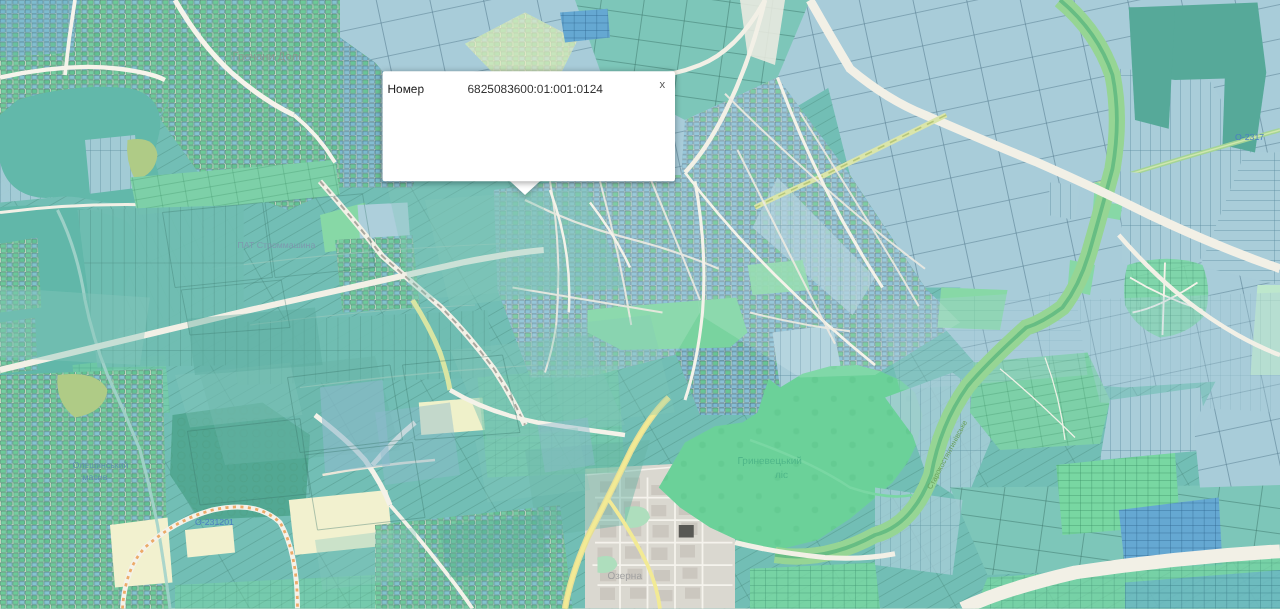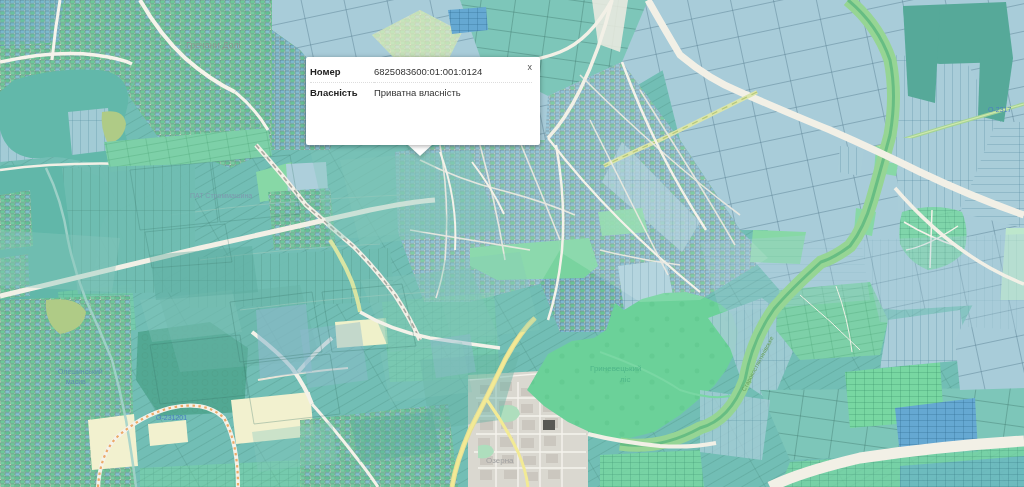--- a/index.html
+++ b/index.html
@@ -2,21 +2,21 @@
 <html><head>
 <meta charset="utf-8">
 <style>
 html,body{margin:0;padding:0}
 body{width:1024px;height:487px;overflow:hidden;font-family:"Liberation Sans",sans-serif;position:relative;background:#f0ece2}
 #map{position:absolute;left:0;top:0}
 .popup{position:absolute;left:306px;top:57px;width:234px;height:88px;background:#fff;border-radius:2px;box-shadow:0 1px 5px rgba(0,0,0,.35);font-size:9.5px;line-height:14px;color:#333;z-index:10}
 .popup table{border-collapse:collapse;margin:5px 0 0 4px;width:222px}
 .popup td{padding:3px 0 3px 0;vertical-align:top;border-bottom:1px dotted #ddd}
 .popup tr:last-child td{border-bottom:none}
-.popup td.lab{font-weight:bold;width:64px;color:#222}
+.popup td.lab{font-weight:normal;width:64px;color:#222}
 .popup .close{position:absolute;right:8px;top:3px;color:#555;font-size:9px;cursor:default}
 .tail{position:absolute;left:407px;top:144px;width:0;height:0;border-left:13px solid transparent;border-right:13px solid transparent;border-top:12px solid #fff;z-index:9;filter:drop-shadow(0 2px 2px rgba(0,0,0,.2))}
 </style>
 </head>
 <body>
 
 <svg id="map" width="1024" height="487" viewBox="0 0 1024 487">
 <defs>
 <pattern id="pVil" width="10" height="7.5" patternUnits="userSpaceOnUse">
   <rect width="10" height="7.5" fill="#e7e4d6"></rect>
@@ -440,19 +440,15 @@
 
 <div class="popup">
 
   <div class="close">x</div>
   <table>
     <tbody>
         <tr>
           <td class="lab">Номер</td>
           <td>6825083600:01:001:0124</td>
         </tr>
-    <tr>
-          <td class="lab">Власність</td>
-          <td>Приватна власність</td>
-        </tr>
   </tbody>
     </table>
 </div>
 
 </body></html>

